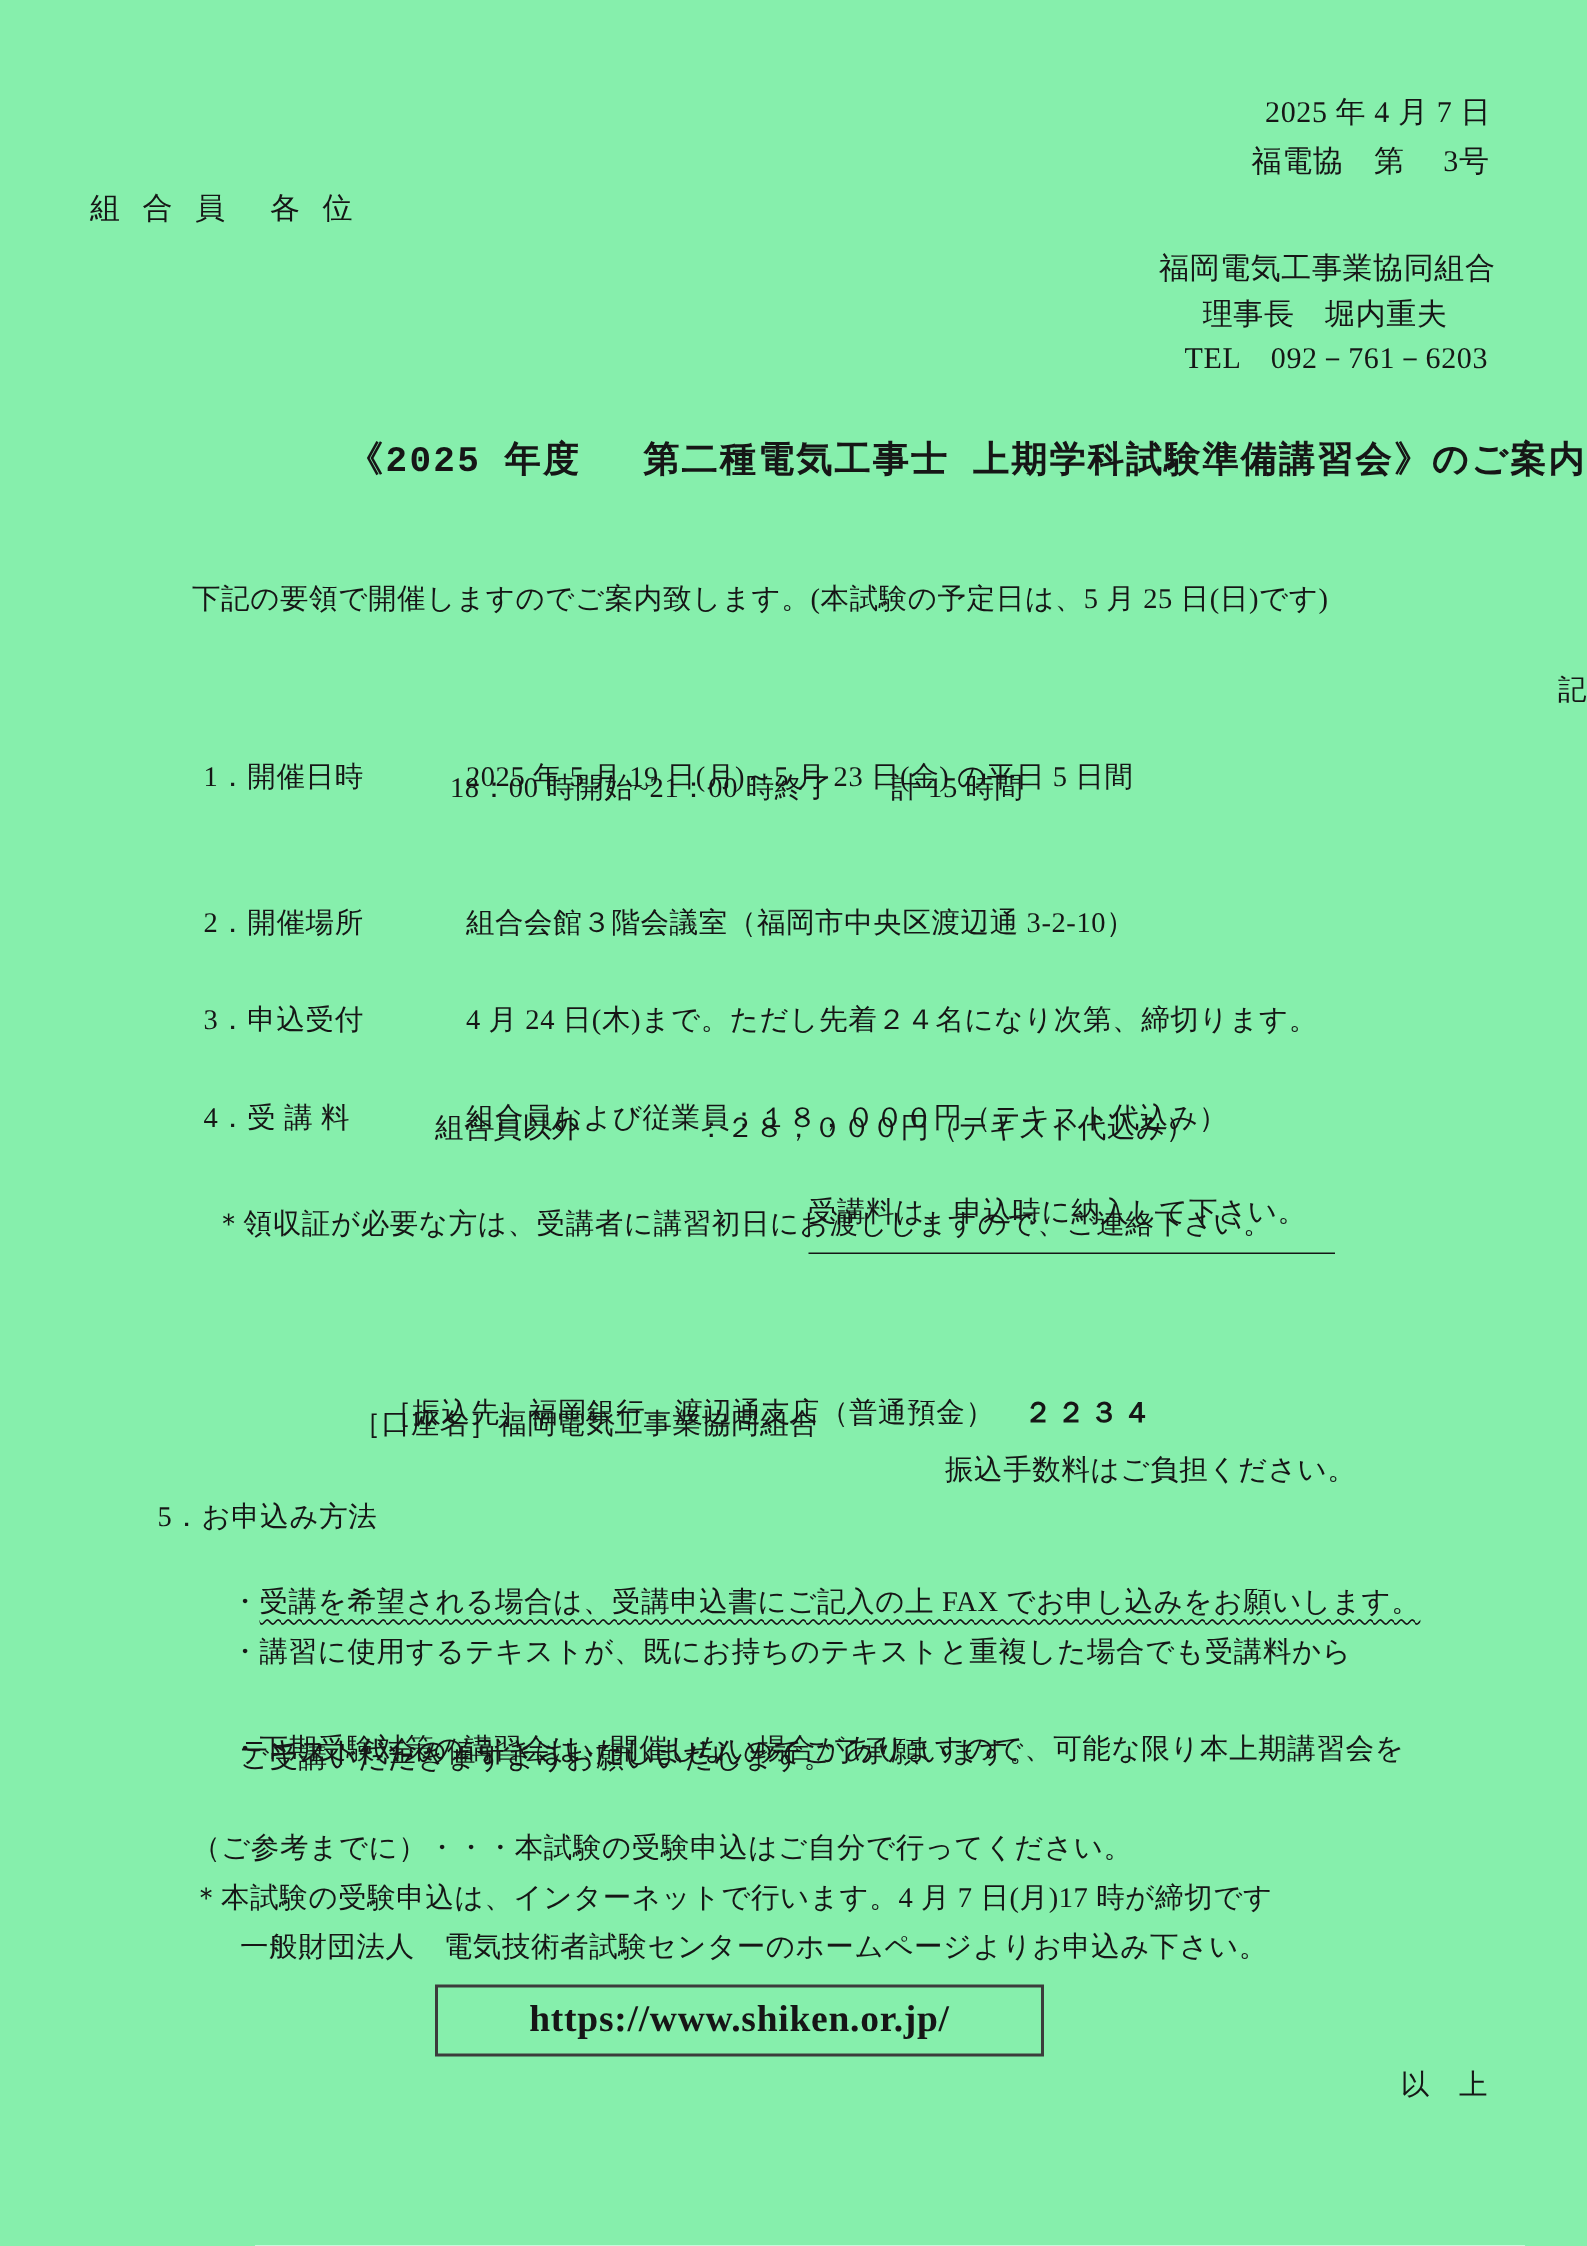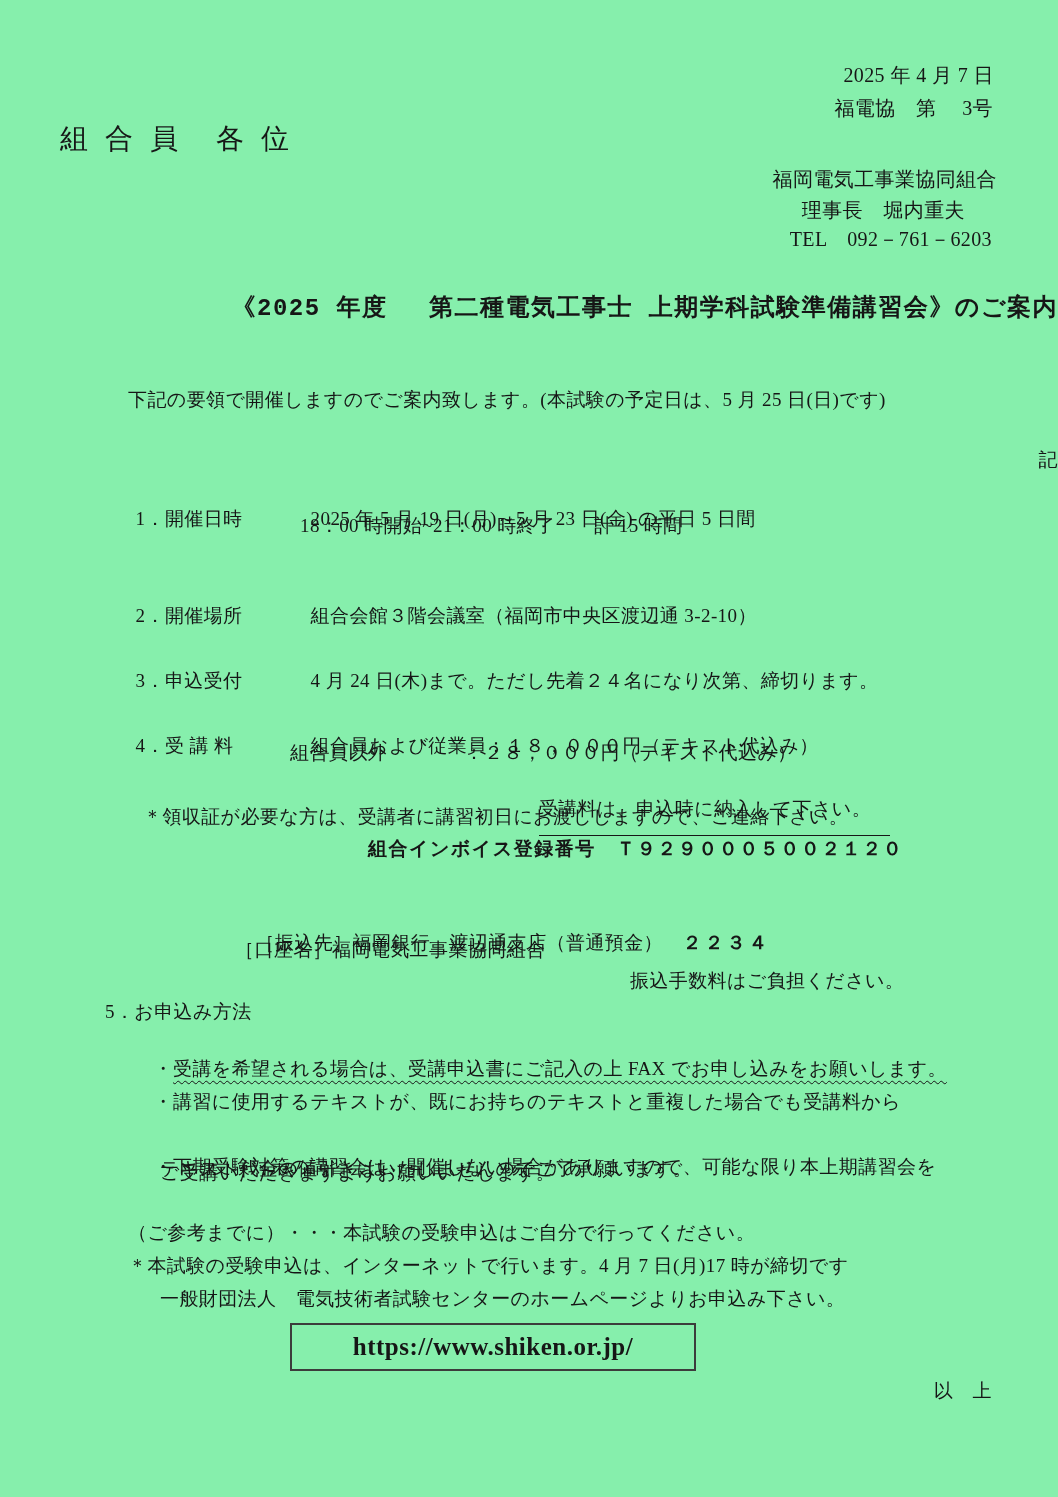--- a/index.html
+++ b/index.html
@@ -17,21 +17,21 @@
     font-size: 19px;
     overflow: hidden;
   }
   .line {
     position: absolute;
     white-space: pre;
     line-height: 26px;
     letter-spacing: 0.4px;
   }
   .hdr { font-size: 20px; }
-  .recipient { font-size: 28px; letter-spacing: 5px; }
+  .recipient { font-size: 20px; letter-spacing: 5px; }
   .center { left: 0; right: 0; text-align: right; font-family: Liberation Mono, monospace; }
   .title {
     font-size: 24px;
     font-weight: bold;
     letter-spacing: 1.5px;
   }
   .item-label { display: inline-block; width: 175px; }
   .fee-underline {
     border-bottom: 1.5px solid #161616;
     padding-bottom: 16px;
@@ -97,21 +97,20 @@
     <span class="item-label">4．受 講 料</span><span>組合員および従業員：１８，０００円（テキスト代込み）</span>
   </div>
   <div class="line" style="top:740px; left:290px;">組合員以外　　　　：２８，０００円（テキスト代込み）</div>
 
   <div class="line" style="top:770px; left:518px;">
     <span class="fee-underline">受講料は、申込時に納入して下さい。　</span>
   </div>
 
   <div class="line" style="top:804px; left:143px;">＊領収証が必要な方は、受講者に講習初日にお渡ししますので、ご連絡下さい。</div>
 
-  <div class="line invoice-line" style="top:836px; left:368px;">組合インボイス登録番号　Ｔ９２９０００５００２１２０</div>
 
   <div class="line" style="top:904px; left:235px;">
     <span>［振込先］福岡銀行　渡辺通支店（普通預金）　</span><span class="account-no">２２３４</span>
   </div>
   <div class="line" style="top:937px; left:235px;">［口座名］福岡電気工事業協同組合</div>
   <div class="line" style="top:968px; left:630px;">振込手数料はご負担ください。</div>
 
   <div class="line" style="top:999px; left:105px;">5．お申込み方法</div>
 
   <div class="line" style="top:1030px; left:133px;">

